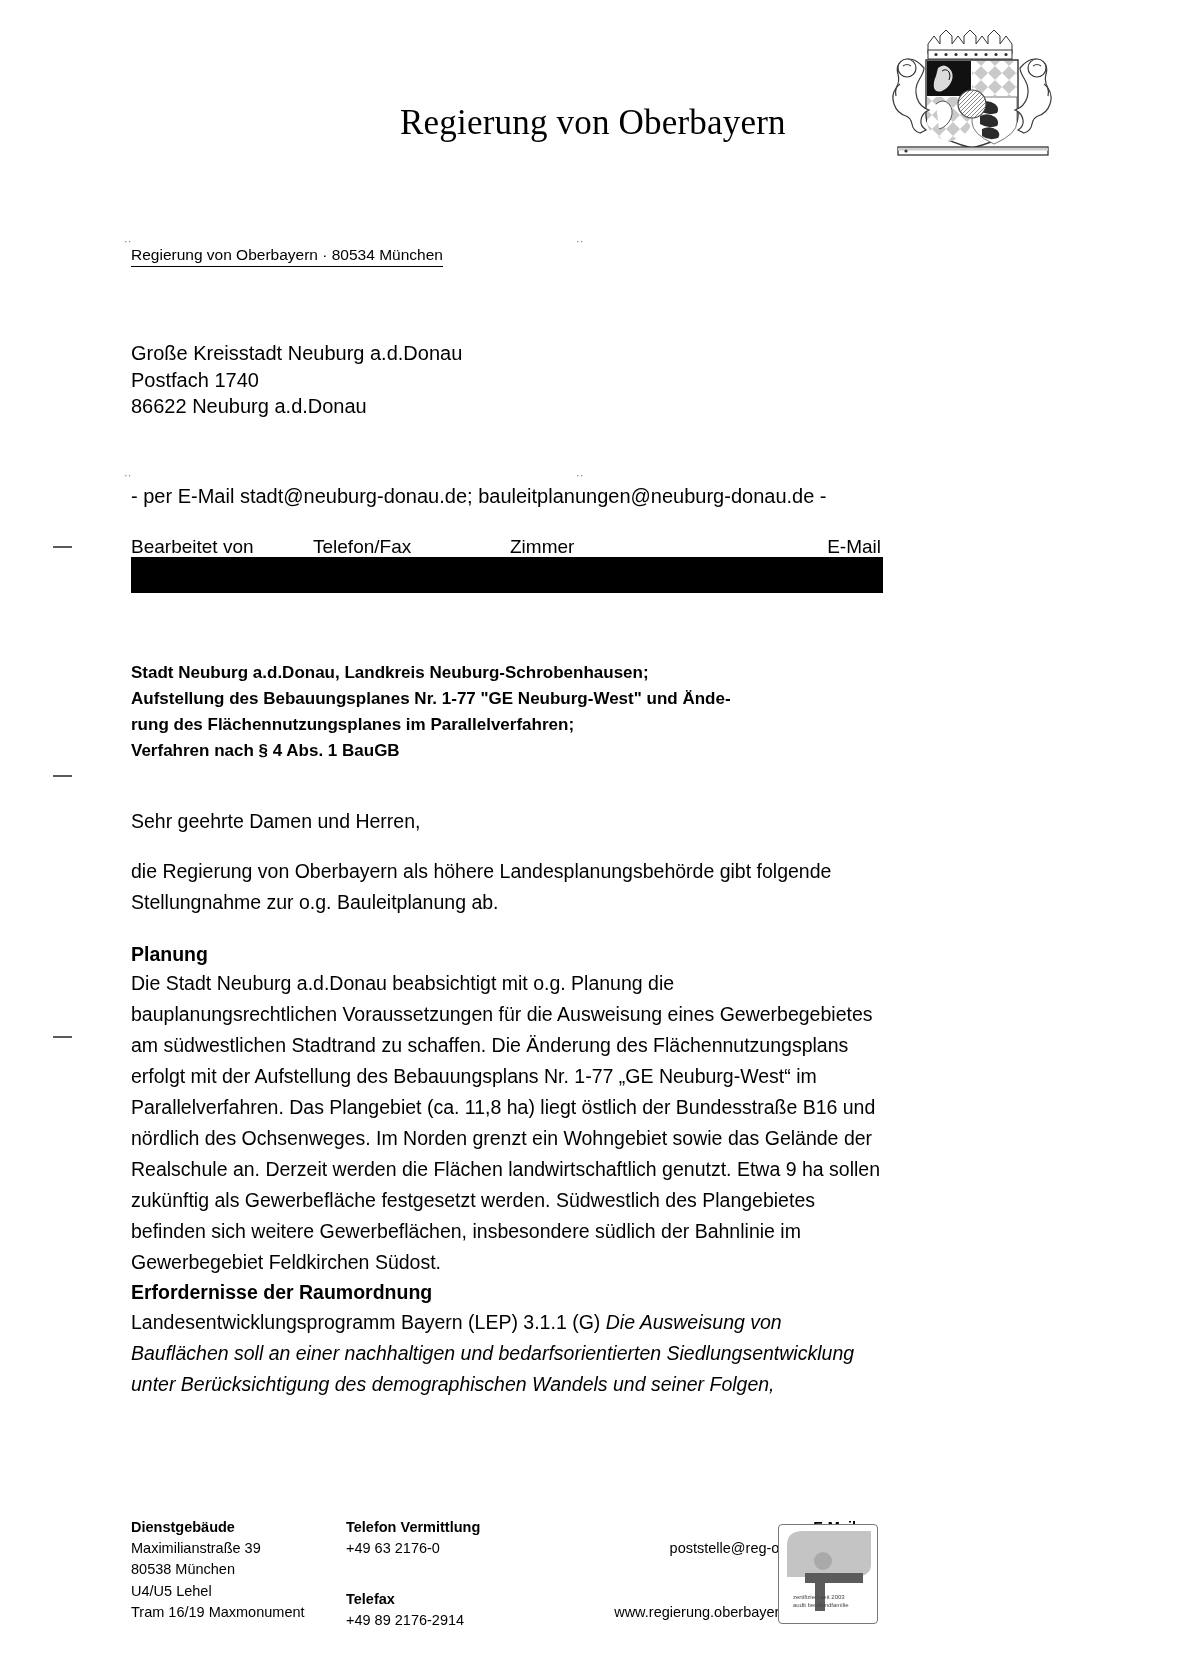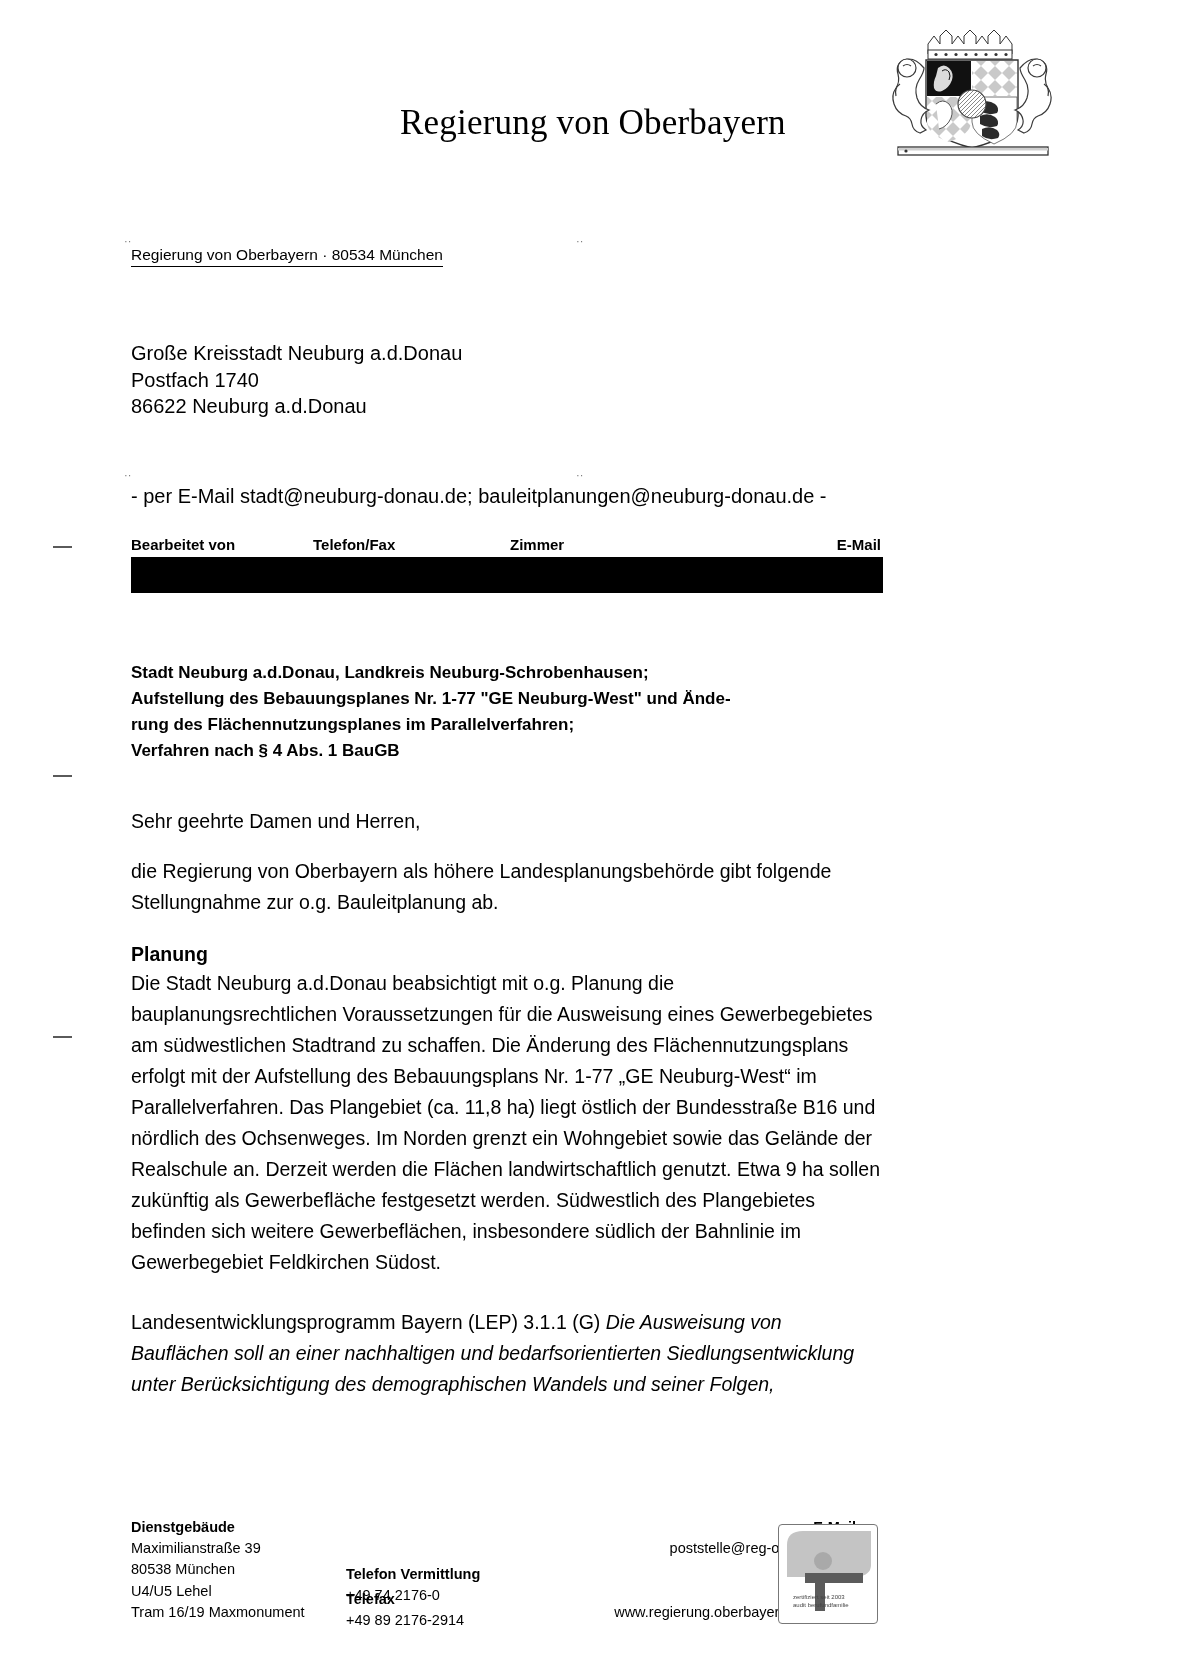--- a/index.html
+++ b/index.html
@@ -81,22 +81,22 @@
     top: 536px;
     width: 750px;
   }
   .meta-row {
     position: relative;
     width: 750px;
     height: 20px;
   }
   .meta-cell {
     position: absolute;
-    font-size: 15px;
-    font-weight: bold;
+    font-size: 19px;
+    font-weight: normal;
     white-space: nowrap;
   }
   .meta-cell.val {
     font-weight: normal;
     font-size: 15.5px;
   }
   .c1 { left: 0px; }
   .c2 { left: 182px; }
   .c3 { left: 379px; }
   .c4 { right: 0px; text-align: right; }
@@ -164,21 +164,21 @@
   }
   .footer-col {
     position: absolute;
     font-size: 14.5px;
     line-height: 21px;
   }
   .footer-label {
     font-weight: bold;
   }
   .fc1 { left: 0px; top: 0px; }
-  .fc2 { left: 215px; top: 0px; margin-top: 47px; }
+  .fc2 { left: 215px; top: 0px; }
   .fc3 { left: 420px; top: 0px; width: 305px; text-align: right; }
   .fc1b { left: 0px; top: 64px; }
   .fc2b { left: 215px; top: 72px; }
   .fc3b { left: 420px; top: 64px; width: 305px; text-align: right; }
 
   .footer-logo {
     position: absolute;
     left: 778px;
     top: 1524px;
     width: 98px;
@@ -305,36 +305,37 @@
     <div>Verfahren nach § 4 Abs. 1 BauGB</div>
   </div>
 
   <div class="body-text salutation">Sehr geehrte Damen und Herren,</div>
 
   <div class="body-text sec-planung-h">Planung</div>
 
   <div class="body-text intro">die Regierung von Oberbayern als höhere Landesplanungsbehörde gibt folgende Stellungnahme zur o.g. Bauleitplanung ab.</div>
   <div class="body-text sec-planung-p">Die Stadt Neuburg a.d.Donau beabsichtigt mit o.g. Planung die bauplanungsrechtlichen Voraussetzungen für die Ausweisung eines Gewerbegebietes am südwestlichen Stadtrand zu schaffen. Die Änderung des Flächennutzungsplans erfolgt mit der Aufstellung des Bebauungsplans Nr. 1-77 „GE Neuburg-West“ im Parallelverfahren. Das Plangebiet (ca. 11,8 ha) liegt östlich der Bundesstraße B16 und nördlich des Ochsenweges. Im Norden grenzt ein Wohngebiet sowie das Gelände der Realschule an. Derzeit werden die Flächen landwirtschaftlich genutzt. Etwa 9 ha sollen zukünftig als Gewerbefläche festgesetzt werden. Südwestlich des Plangebietes befinden sich weitere Gewerbeflächen, insbesondere südlich der Bahnlinie im Gewerbegebiet Feldkirchen Südost.</div>
 
+  <div class="body-text sec-raum-h">Erfordernisse der Raumordnung</div>
   <div class="body-text sec-raum-p"><span>Landesentwicklungsprogramm Bayern (LEP) 3.1.1 (G) </span><span class="ital">Die Ausweisung von Bauflächen soll an einer nachhaltigen und bedarfsorientierten Siedlungsentwicklung unter Berücksichtigung des demographischen Wandels und seiner Folgen,</span></div>
 
   <div class="footer">
     <div class="footer-col fc1">
       <div class="footer-label">Dienstgebäude</div>
       <div>Maximilianstraße 39</div>
       <div>80538 München</div>
     </div>
     <div class="footer-col fc1b">
       <div>U4/U5 Lehel</div>
       <div>Tram 16/19 Maxmonument</div>
     </div>
 
     <div class="footer-col fc2">
       <div class="footer-label">Telefon Vermittlung</div>
-      <div>+49 74 2176-0</div>
+      <div>+49 63 2176-0</div>
     </div>
     <div class="footer-col fc2b">
       <div class="footer-label">Telefax</div>
       <div>+49 89 2176-2914</div>
     </div>
 
     <div class="footer-col fc3">
       <div class="footer-label">E-Mail</div>
       <div>poststelle@reg-ob.bayern.de</div>
     </div>

